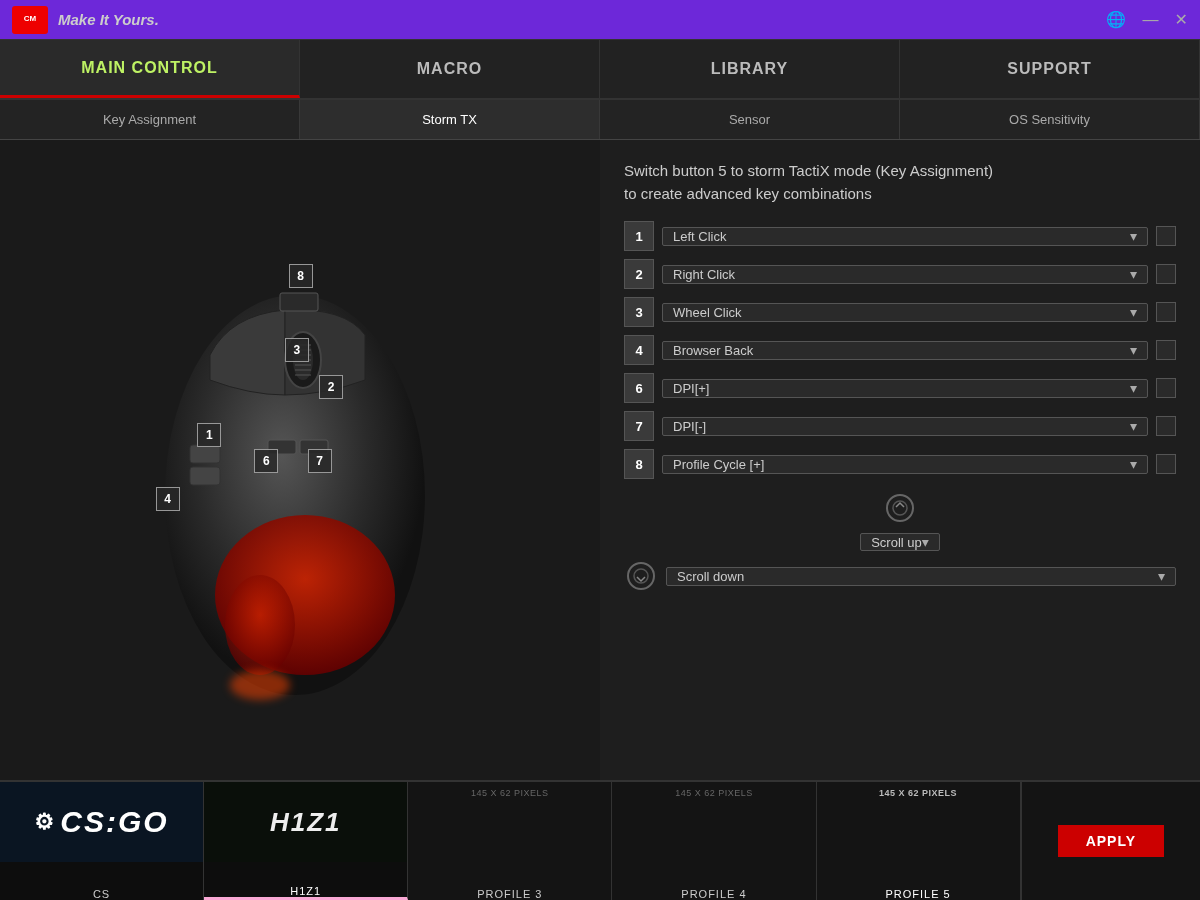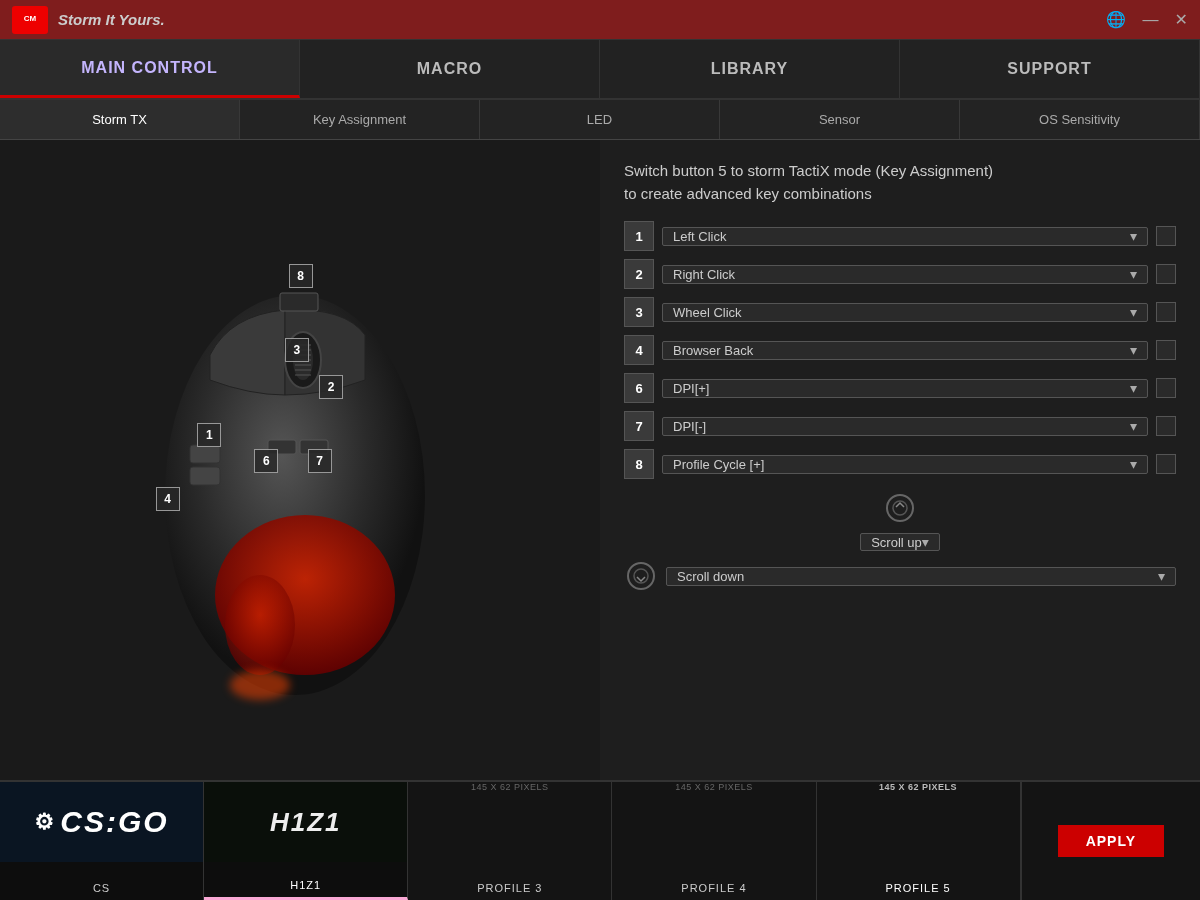--- a/index.html
+++ b/index.html
@@ -8,21 +8,21 @@
       height: 900px;
       background: #1a1a1a;
       font-family: 'Arial', sans-serif;
       overflow: hidden;
       color: #fff;
     }
 
     
     #title-bar {
       height: 40px;
-      background: #7f1d1d;
+      background: #6d28d9;
       display: flex;
       align-items: center;
       justify-content: space-between;
       padding: 0 12px;
       border-bottom: 1px solid #333;
     }
     #title-bar-left {
       display: flex;
       align-items: center;
       gap: 10px;
@@ -73,21 +73,21 @@
       font-size: 16px;
       font-weight: bold;
       letter-spacing: 1px;
       cursor: pointer;
       color: #bbb;
       border-right: 1px solid #333;
       transition: background 0.2s;
     }
     .nav-tab.active {
       background: #2a2a2a;
-      color: #c4b5fd;
+      color: #bef264;
       border-bottom: 3px solid #cc0000;
     }
 
     
     #sub-nav {
       height: 40px;
       background: #232323;
       display: flex;
       border-bottom: 1px solid #444;
     }
@@ -209,21 +209,21 @@
     }
 
     .profile-item {
       flex: 1;
       display: flex;
       flex-direction: column;
       align-items: center;
       justify-content: flex-end;
       border-right: 1px solid #333;
       cursor: pointer;
-      padding-bottom: 6px;
+      padding-bottom: 0;
       position: relative;
       overflow: hidden;
     }
     .profile-item.active {
       border-bottom: 3px solid #cc0000;
     }
 
     .profile-image {
       width: 100%;
       height: 80px;
@@ -302,40 +302,39 @@
 
   </style>
 </head>
 <body>
 
 <div id="title-bar">
   <div id="title-bar-left">
     <div class="logo-box">
       <span>CM</span>
     </div>
-    <span id="app-title">Storm It Yours.</span>
+    <span id="app-title">Make It Yours.</span>
   </div>
   <div id="title-bar-right">
     <span class="title-btn">🌐</span>
     <span class="title-btn">—</span>
     <span class="title-btn">✕</span>
   </div>
 </div>
 
 <div id="main-nav">
   <div class="nav-tab active">MAIN CONTROL</div>
   <div class="nav-tab">MACRO</div>
   <div class="nav-tab">LIBRARY</div>
   <div class="nav-tab">SUPPORT</div>
 </div>
 
 <div id="sub-nav">
+  <div class="sub-tab">Key Assignment</div>
   <div class="sub-tab active">Storm TX</div>
-  <div class="sub-tab">Key Assignment</div>
-  <div class="sub-tab">LED</div>
   <div class="sub-tab">Sensor</div>
   <div class="sub-tab">OS Sensitivity</div>
 </div>
 
 <div id="content">
 
   <div id="mouse-section">
     <div class="mouse-svg-container">
 
       <svg width="380" height="530" viewBox="0 0 380 530" style="position:absolute;top:0;left:0;">

